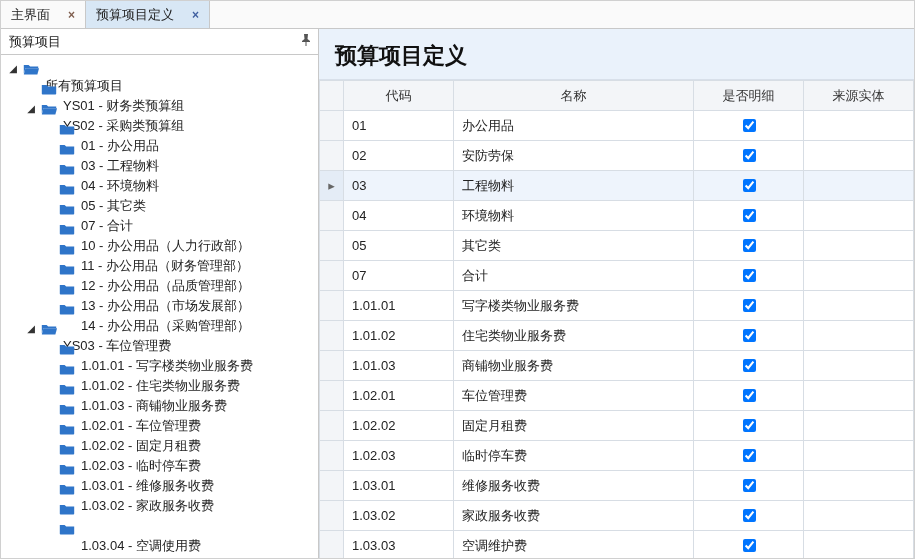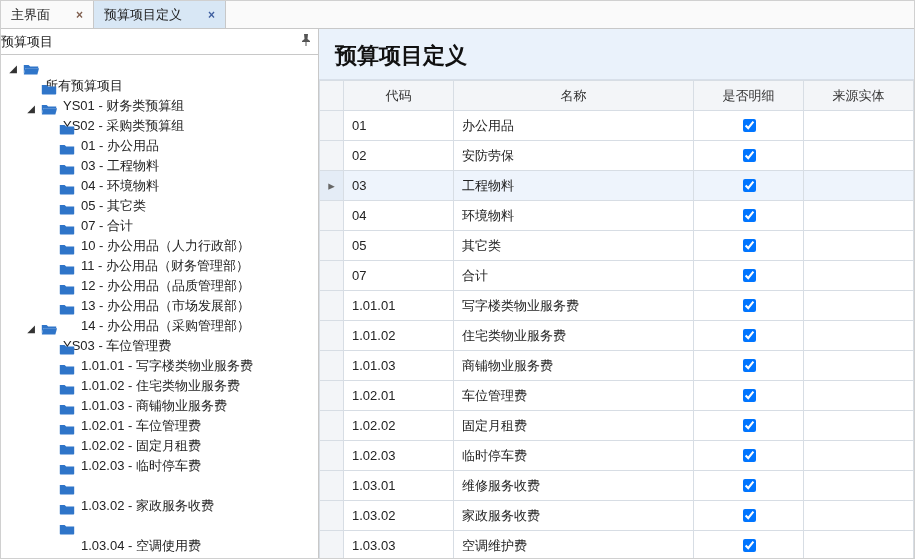--- a/index.html
+++ b/index.html
@@ -24,21 +24,21 @@
     border-bottom: 1px solid #c8c8c8;
     display: flex;
     align-items: stretch;
     background: #fafafa;
   }
   .tab {
     display: flex;
     align-items: center;
     padding: 0 10px;
     border-right: 1px solid #c8c8c8;
-    gap: 26px;
+    gap: 18px;
     cursor: pointer;
     color: #222;
   }
   .tab.active {
     background: #d8e7f5;
   }
   .tab .close {
     font-size: 12px;
     color: #806050;
     font-weight: bold;
@@ -55,21 +55,21 @@
     width: 318px;
     border-right: 1px solid #c8c8c8;
     display: flex;
     flex-direction: column;
     min-height: 0;
   }
   .panel-header {
     height: 26px;
     display: flex;
     align-items: center;
-    padding: 0 0;
+    padding: 0 8px;
     border-bottom: 1px solid #c8c8c8;
     font-size: 13px;
     position: relative;
   }
   .panel-header .pin {
     position: absolute;
     right: 6px;
     top: 4px;
     font-size: 14px;
     color: #555;
@@ -419,20 +419,21 @@
                       </div>
                     </li>
                     <li>
                       <div class="node">
                         <span class="toggle empty">·</span>
                         <span class="folder-icon closed-folder">
                           <svg viewBox="0 0 20 16">
                             <path d="M1 3h6l2 2h10v9a1 1 0 0 1-1 1H2a1 1 0 0 1-1-1V3z" fill="#2f75c9"></path>
                           </svg>
                         </span>
+                        <span class="lbl">1.03.01 - 维修服务收费</span>
                       </div>
                     </li>
                     <li>
                       <div class="node">
                         <span class="toggle empty">·</span>
                         <span class="folder-icon closed-folder">
                           <svg viewBox="0 0 20 16">
                             <path d="M1 3h6l2 2h10v9a1 1 0 0 1-1 1H2a1 1 0 0 1-1-1V3z" fill="#2f75c9"></path>
                           </svg>
                         </span>

